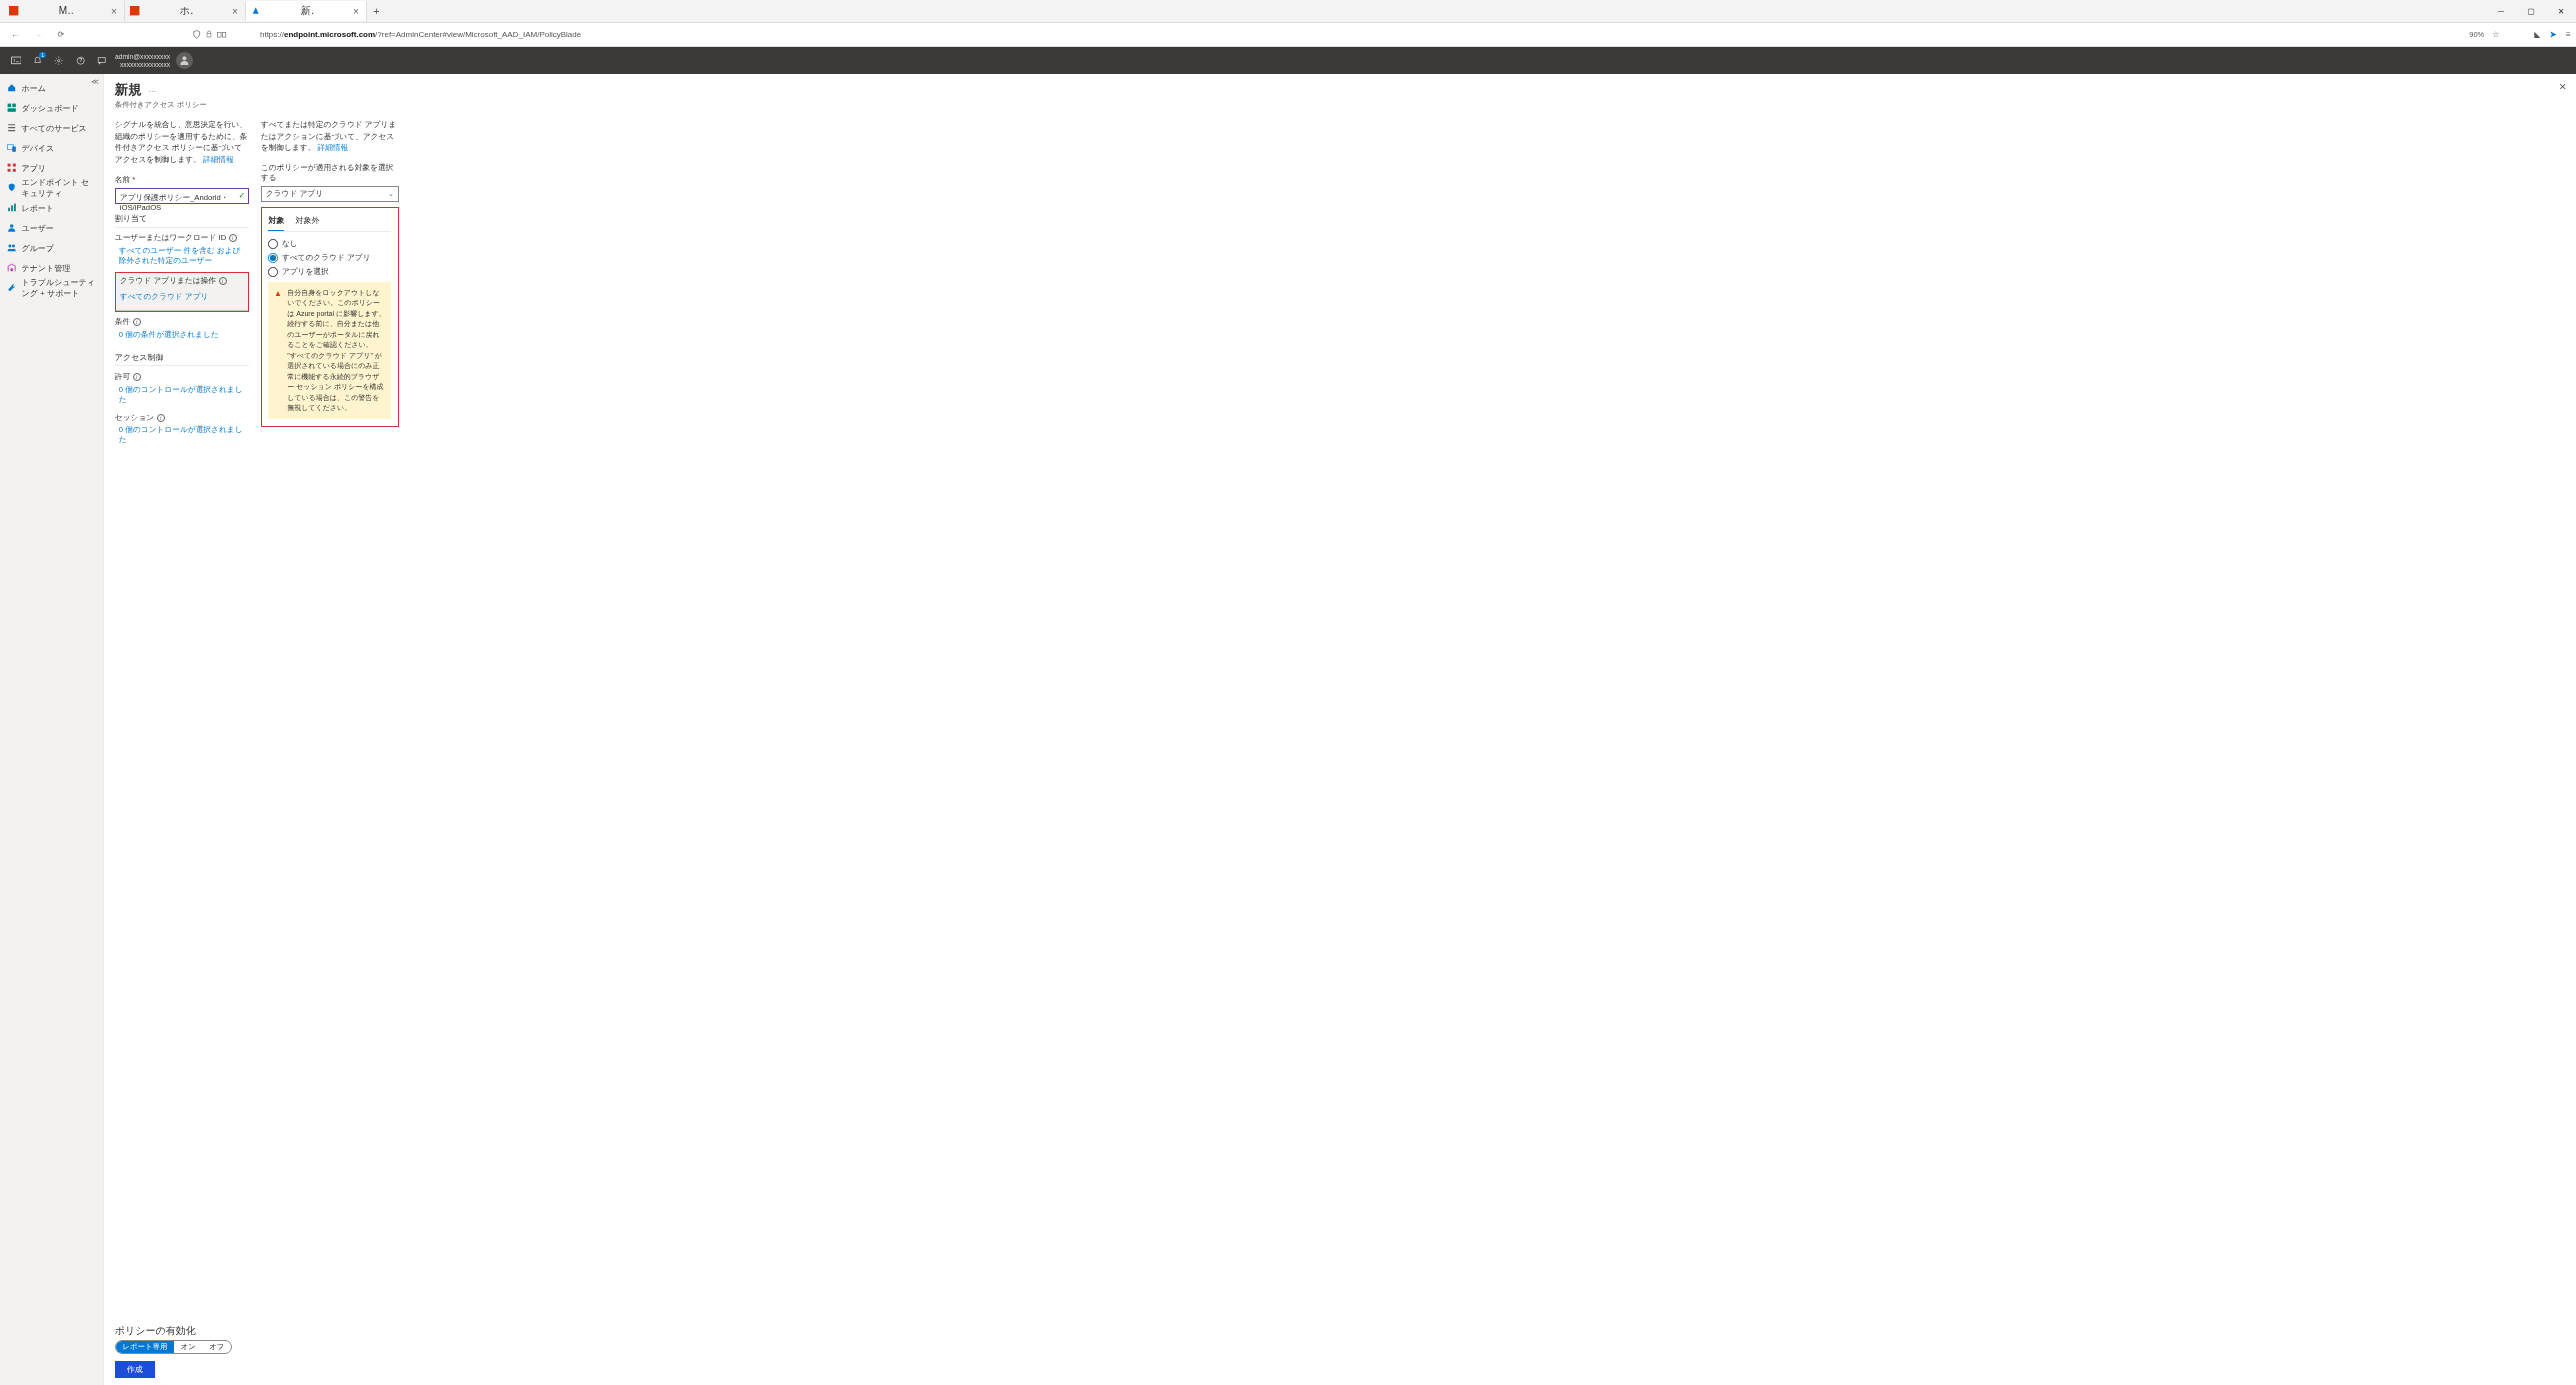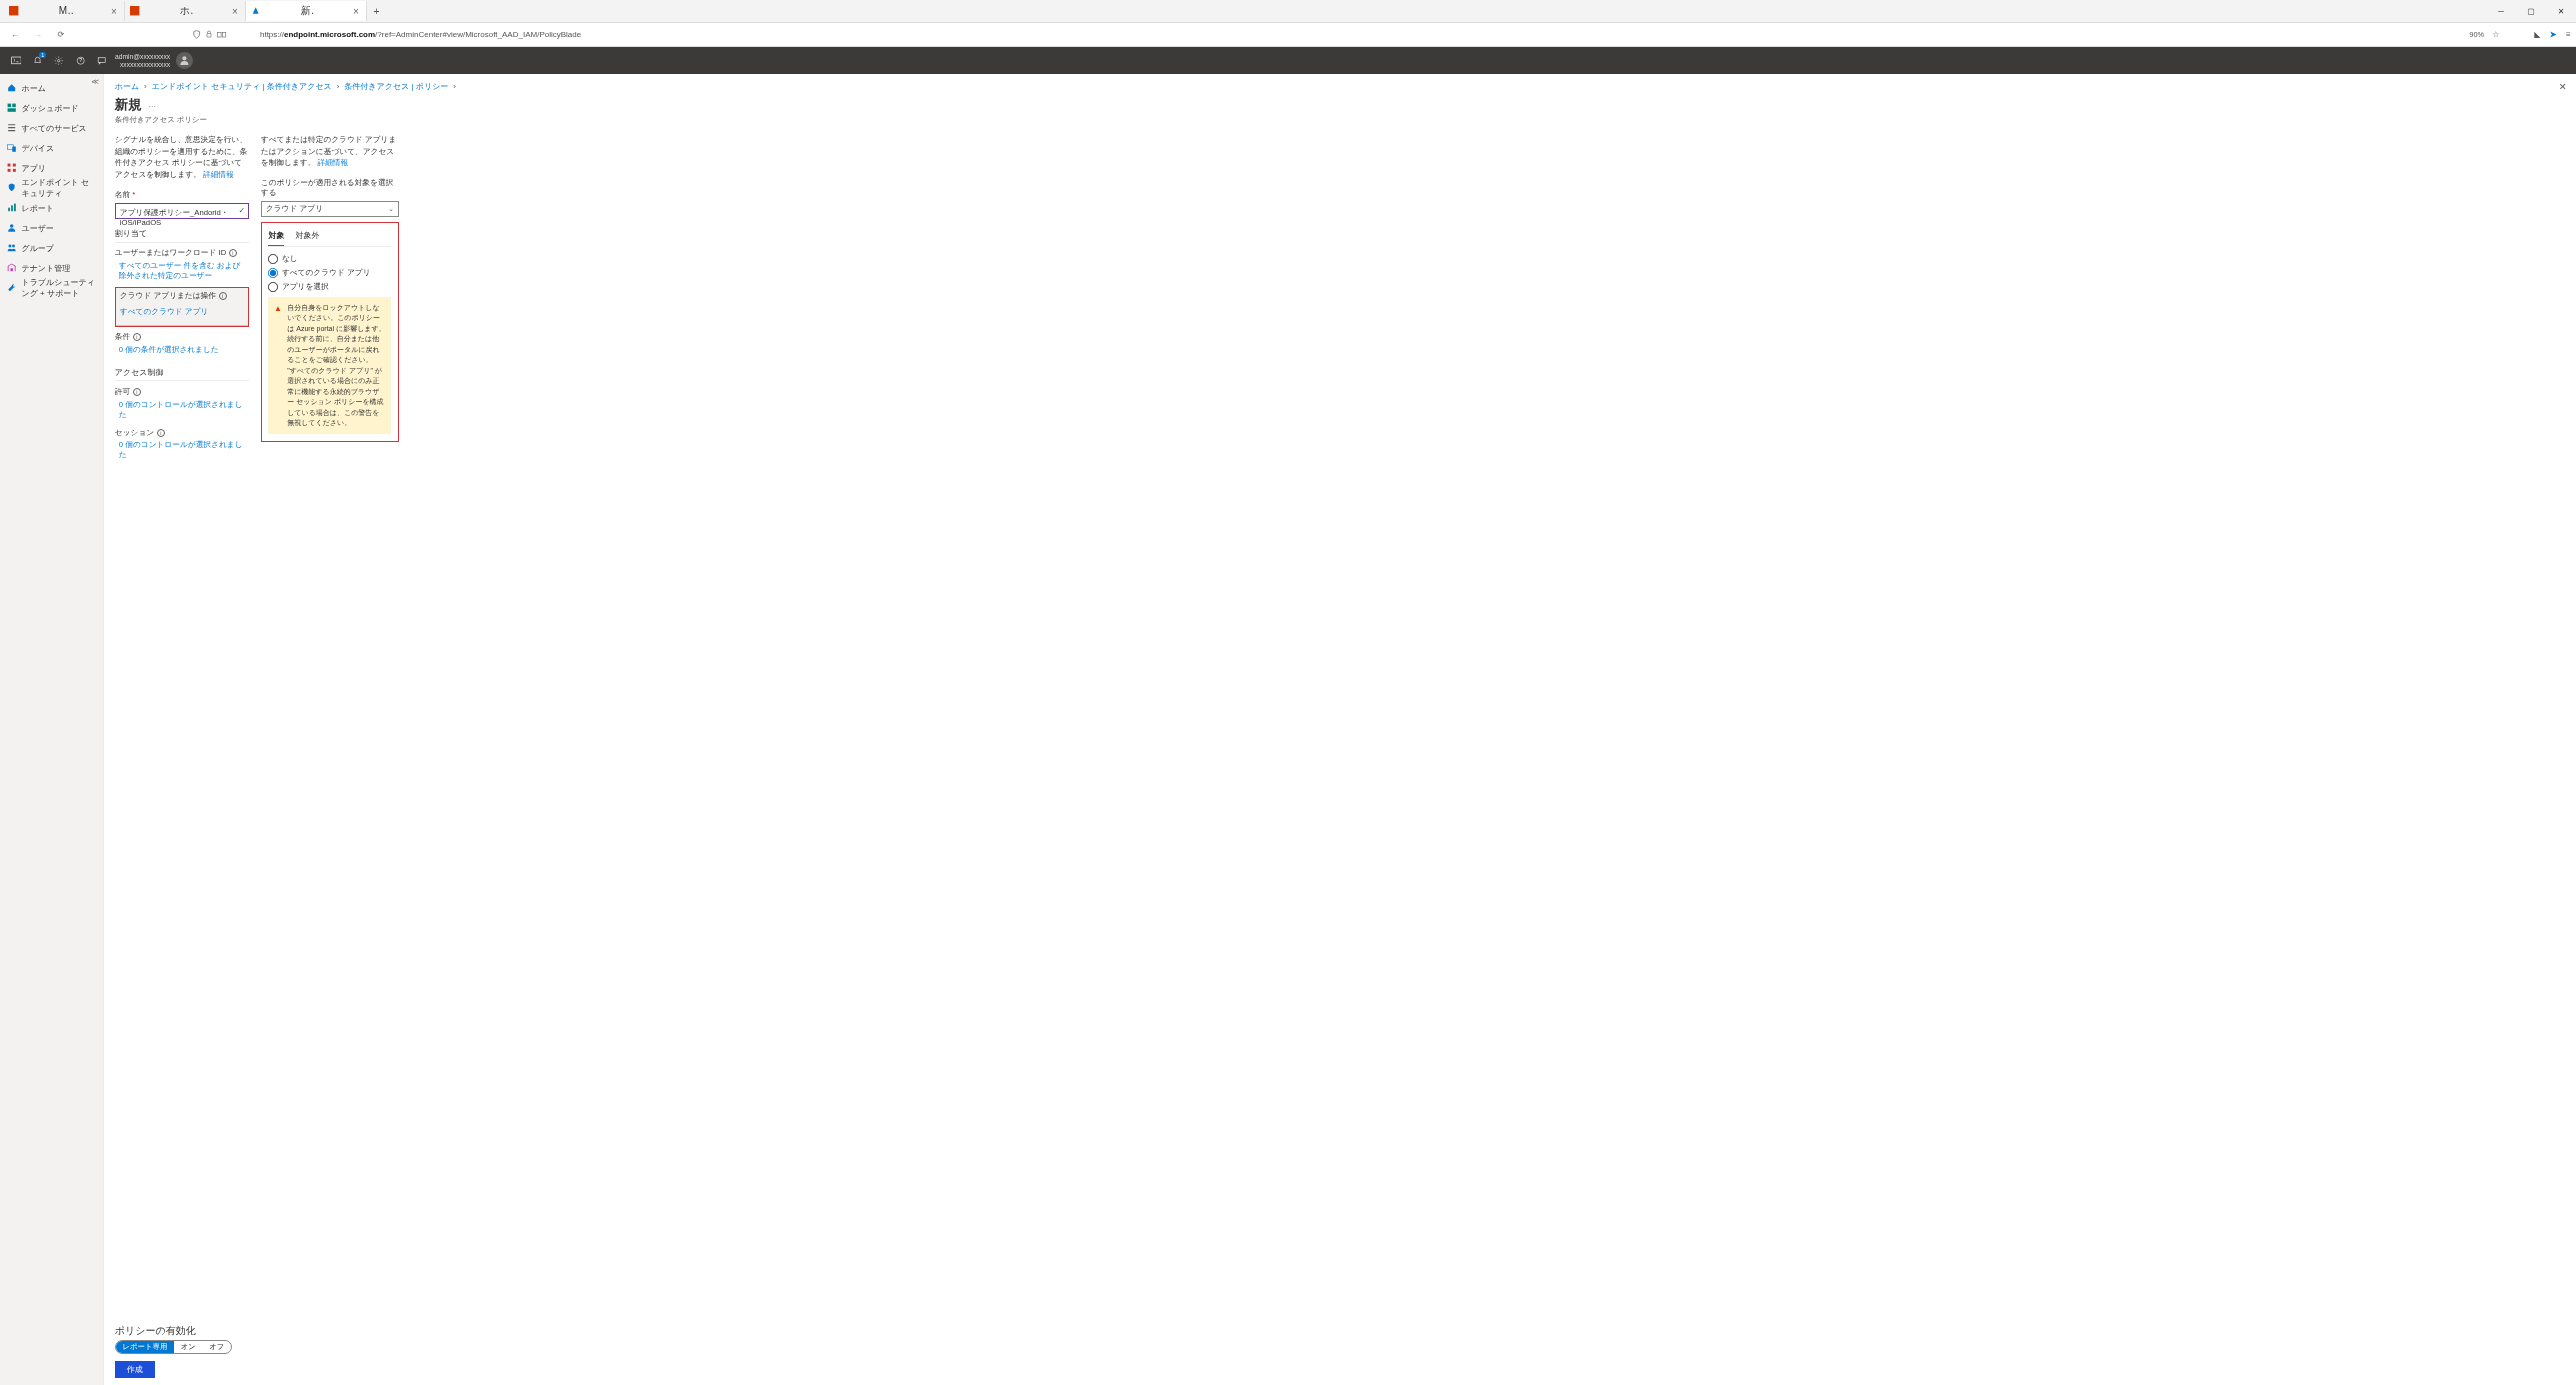--- a/index.html
+++ b/index.html
@@ -315,28 +315,20 @@
             <path d="M11 2a3 3 0 00-3 3l-6 6 3 3 6-6a3 3 0 003-3l-2 2-2-2 2-2z" fill="#0078d4"></path>
           </svg>
         </span>
         <span>トラブルシューティング + サポート</span>
       </div>
   </div>
 
   <div class="content">
     <span class="close-blade">✕</span>
 
-    <div class="breadcrumb">
-      <a href="#">ホーム</a>
-      <span class="bc-sep">›</span>
-      <a href="#">エンドポイント セキュリティ | 条件付きアクセス</a>
-      <span class="bc-sep">›</span>
-      <a href="#">条件付きアクセス | ポリシー</a>
-      <span class="bc-sep">›</span>
-    </div>
 
     <div class="page-head">
       <span class="page-title">新規</span>
       <span style="color:#605e5c">…</span>
     </div>
     <div class="page-sub">条件付きアクセス ポリシー</div>
 
     <div class="two-col">
 
       <div class="col-left">

